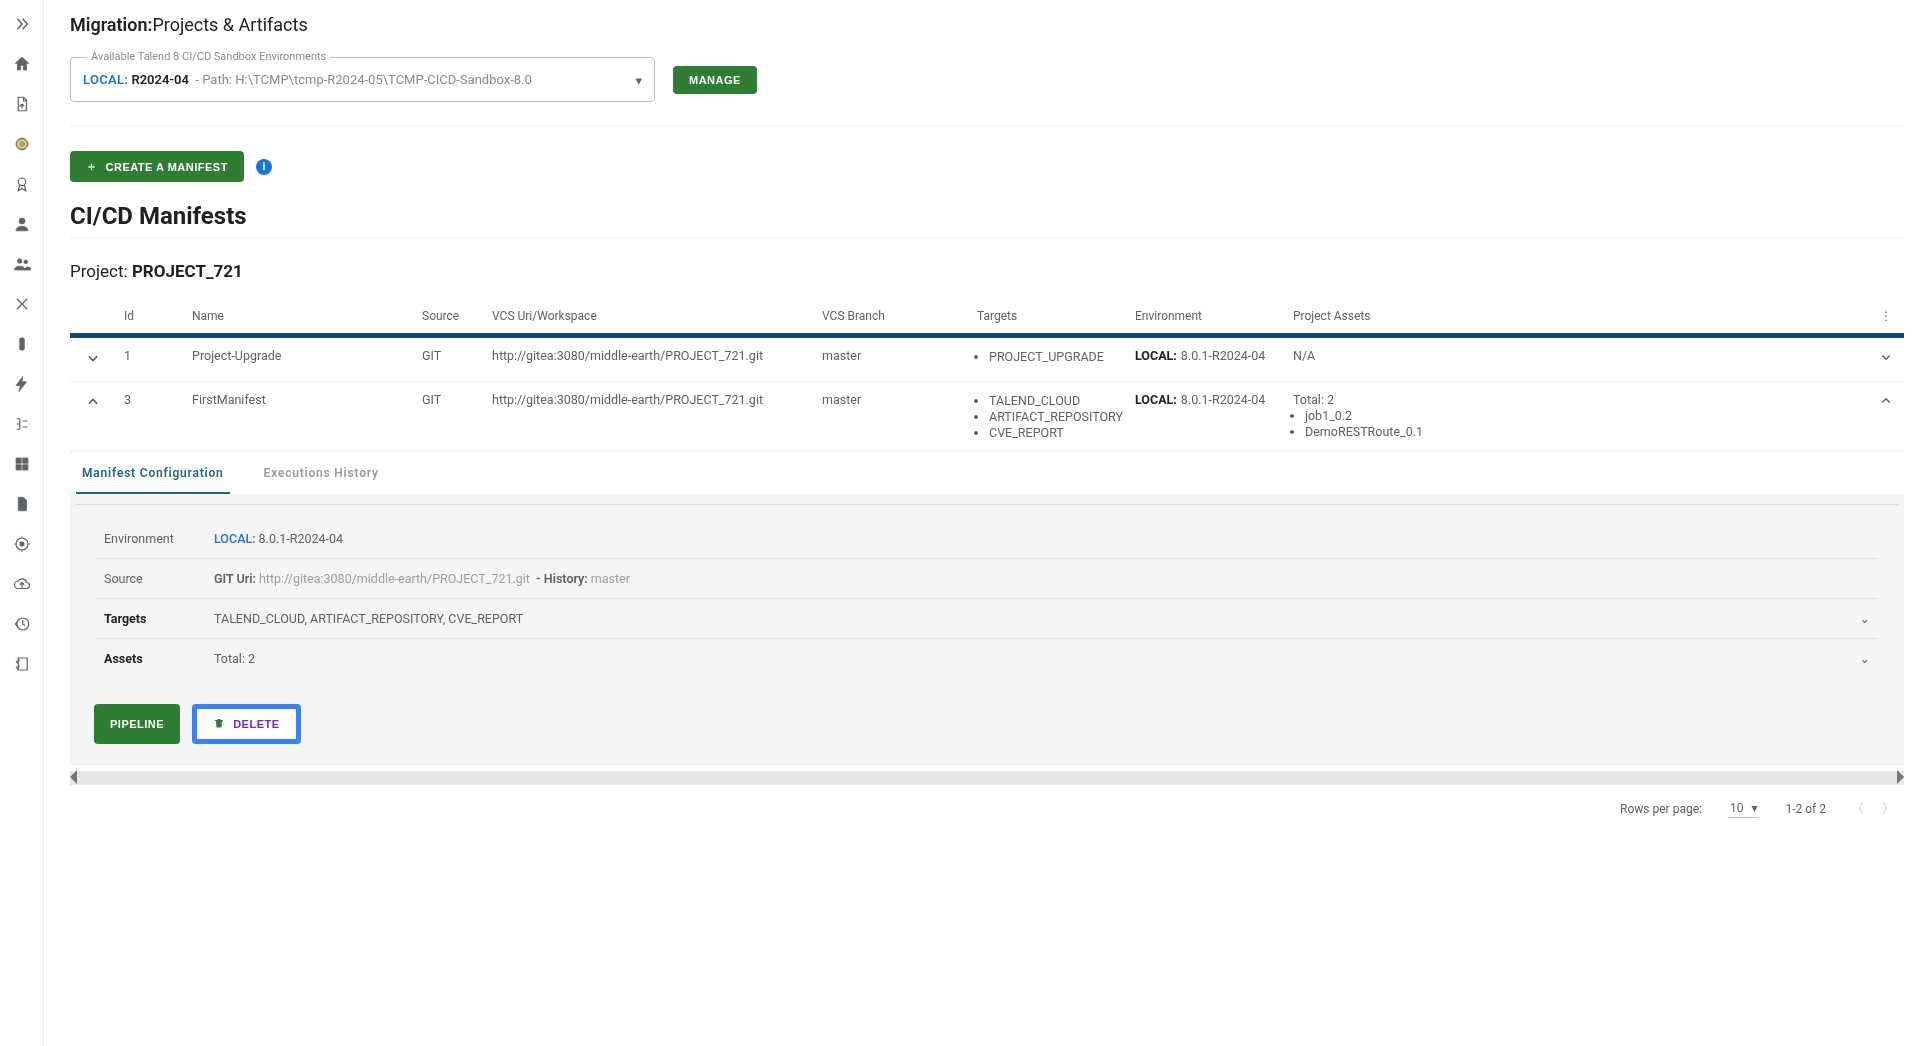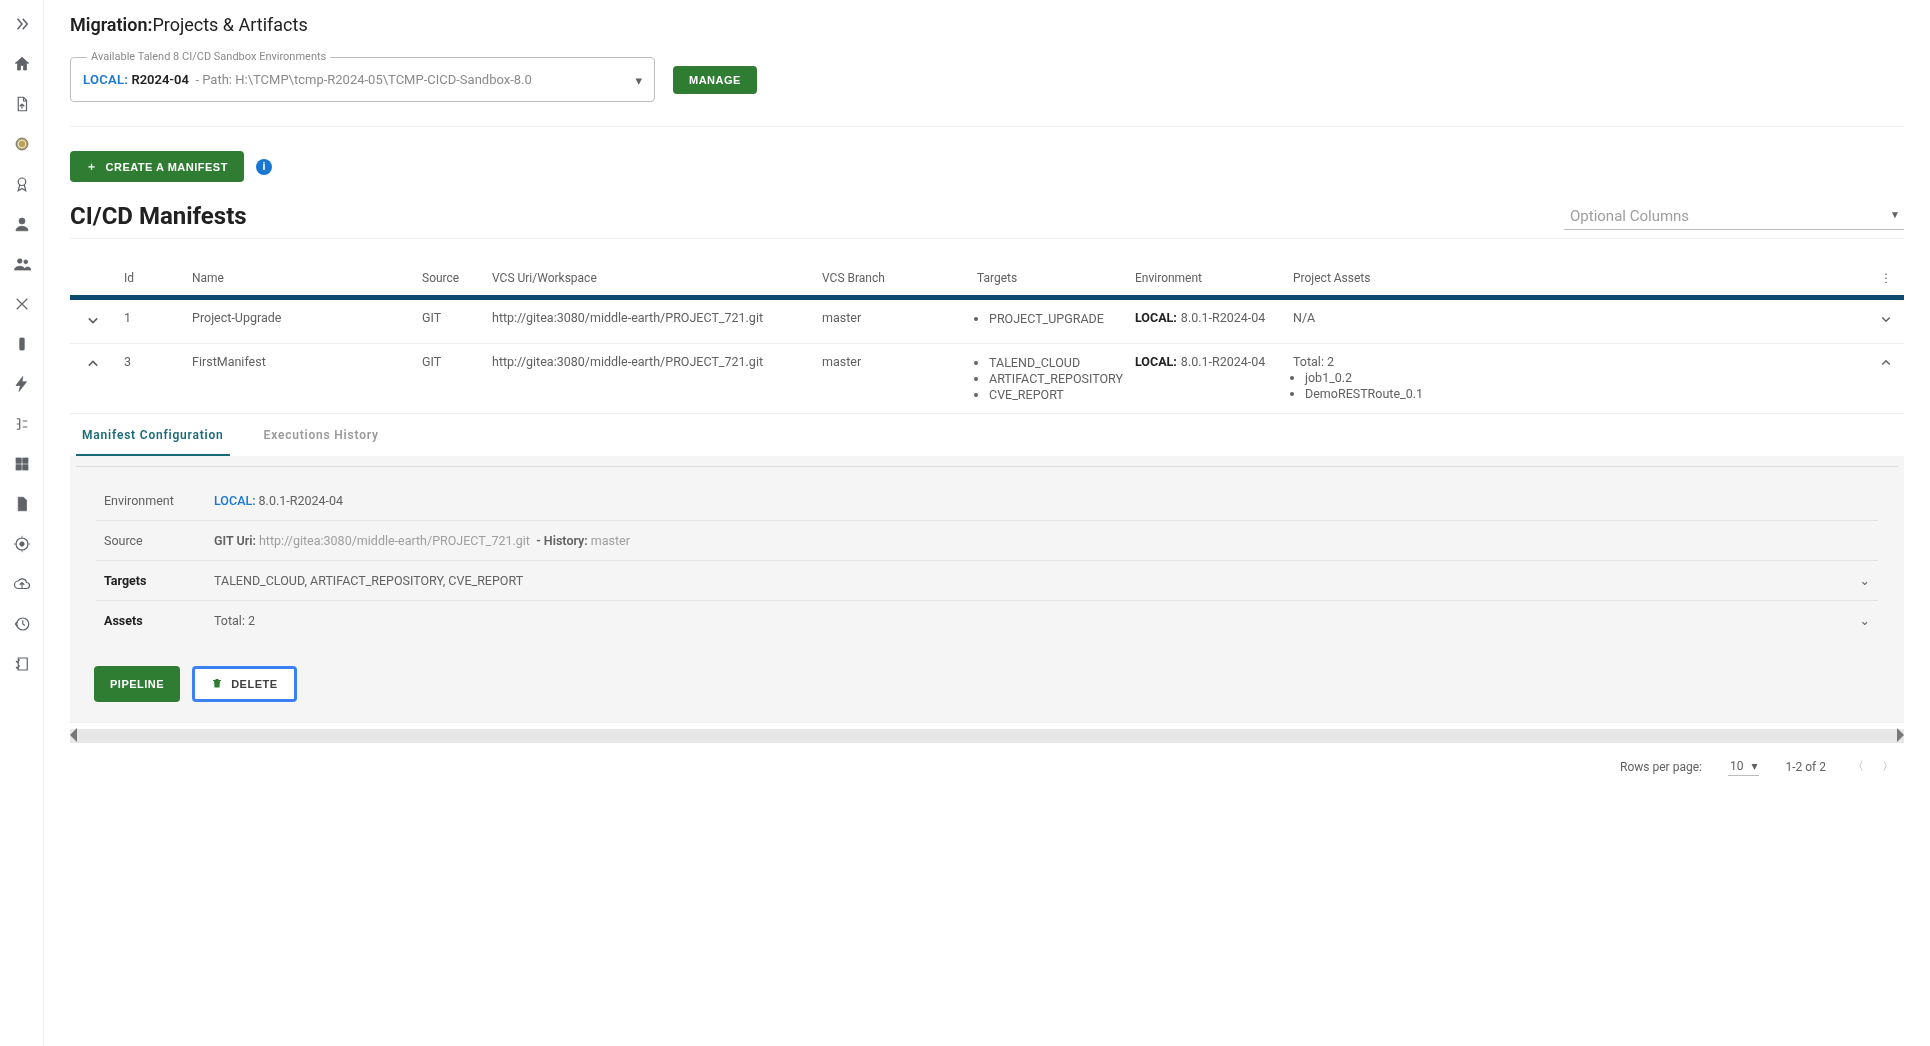--- a/index.html
+++ b/index.html
@@ -20,21 +20,21 @@
 .env-row{display:flex;align-items:center;gap:18px;margin-bottom:10px;border-bottom:1px solid #eee;padding-bottom:24px}
 .env-field{position:relative;border:1px solid #bdbdbd;border-radius:4px;padding:14px 30px 14px 12px;min-width:585px}
 .env-legend{position:absolute;top:-8px;left:16px;background:#fff;padding:0 4px;font-size:11px;color:#8b8b8b}
 .env-text{font-size:13px}
 .env-text .local{color:#1976d2;font-weight:600;letter-spacing:.3px}
 .env-text .rel{font-weight:600}
 .env-text .path{color:#8b8b8b}
 .env-arrow{position:absolute;right:12px;top:50%;transform:translateY(-50%);color:#5f6368}
 .btn{display:inline-flex;align-items:center;justify-content:center;gap:8px;padding:8px 16px;border-radius:4px;font-size:11px;font-weight:600;letter-spacing:.5px;border:none;cursor:pointer;text-transform:uppercase}
 .btn-green{background:#2e7d32;color:#fff}
-.btn-outline-green{background:#fff;color:#404040;border:3px solid #3b82f6}
+.btn-outline-green{background:#fff;color:#6d28d9;border:5px solid #3b82f6}
 
 
 .create-row{display:flex;align-items:center;gap:12px;margin-bottom:20px;padding-top:14px}
 .info-dot{width:16px;height:16px;border-radius:50%;background:#1976d2;color:#fff;font-size:11px;display:flex;align-items:center;justify-content:center;font-weight:700}
 
 
 .manif-header{display:flex;align-items:center;justify-content:space-between;border-bottom:1px solid #eee;padding-bottom:8px;margin-bottom:22px}
 .manif-header h2{font-size:24px;font-weight:700}
 .opt-cols{color:#9e9e9e;font-size:15px;border-bottom:1px solid #bdbdbd;padding:4px 26px 4px 6px;min-width:340px;text-align:left;position:relative}
 .opt-cols .tri{position:absolute;right:4px;top:6px;font-size:10px;color:#5f6368}
@@ -206,26 +206,26 @@
   <div class="create-row">
     <button class="btn btn-green">
       <span>＋</span>
       <span>Create a Manifest</span>
     </button>
     <span class="info-dot">i</span>
   </div>
 
   <div class="manif-header">
     <h2>CI/CD Manifests</h2>
-    <div class="opt-cols">
-      <span>Optional Columns</span>
-      <span class="tri">▼</span>
-    </div>
-  </div>
-
+  </div>
+
+  <div class="project-line">
+    <span>Project:</span>
+    <span class="pid">PROJECT_721</span>
+  </div>
 
   <div class="tbl-wrap">
     <table>
       <colgroup>
         <col style="width:46px">
           <col style="width:68px">
           <col style="width:230px">
           <col style="width:70px">
           <col style="width:330px">
           <col style="width:155px">

